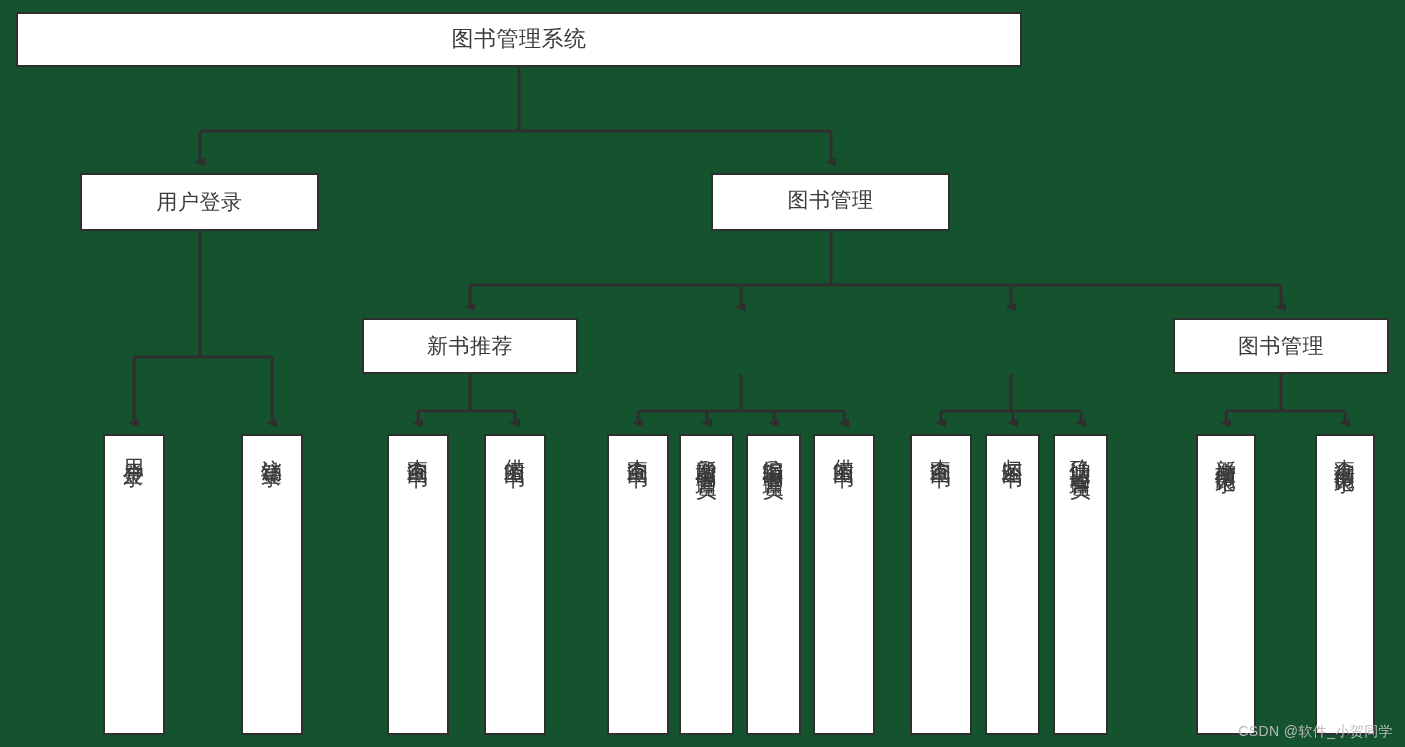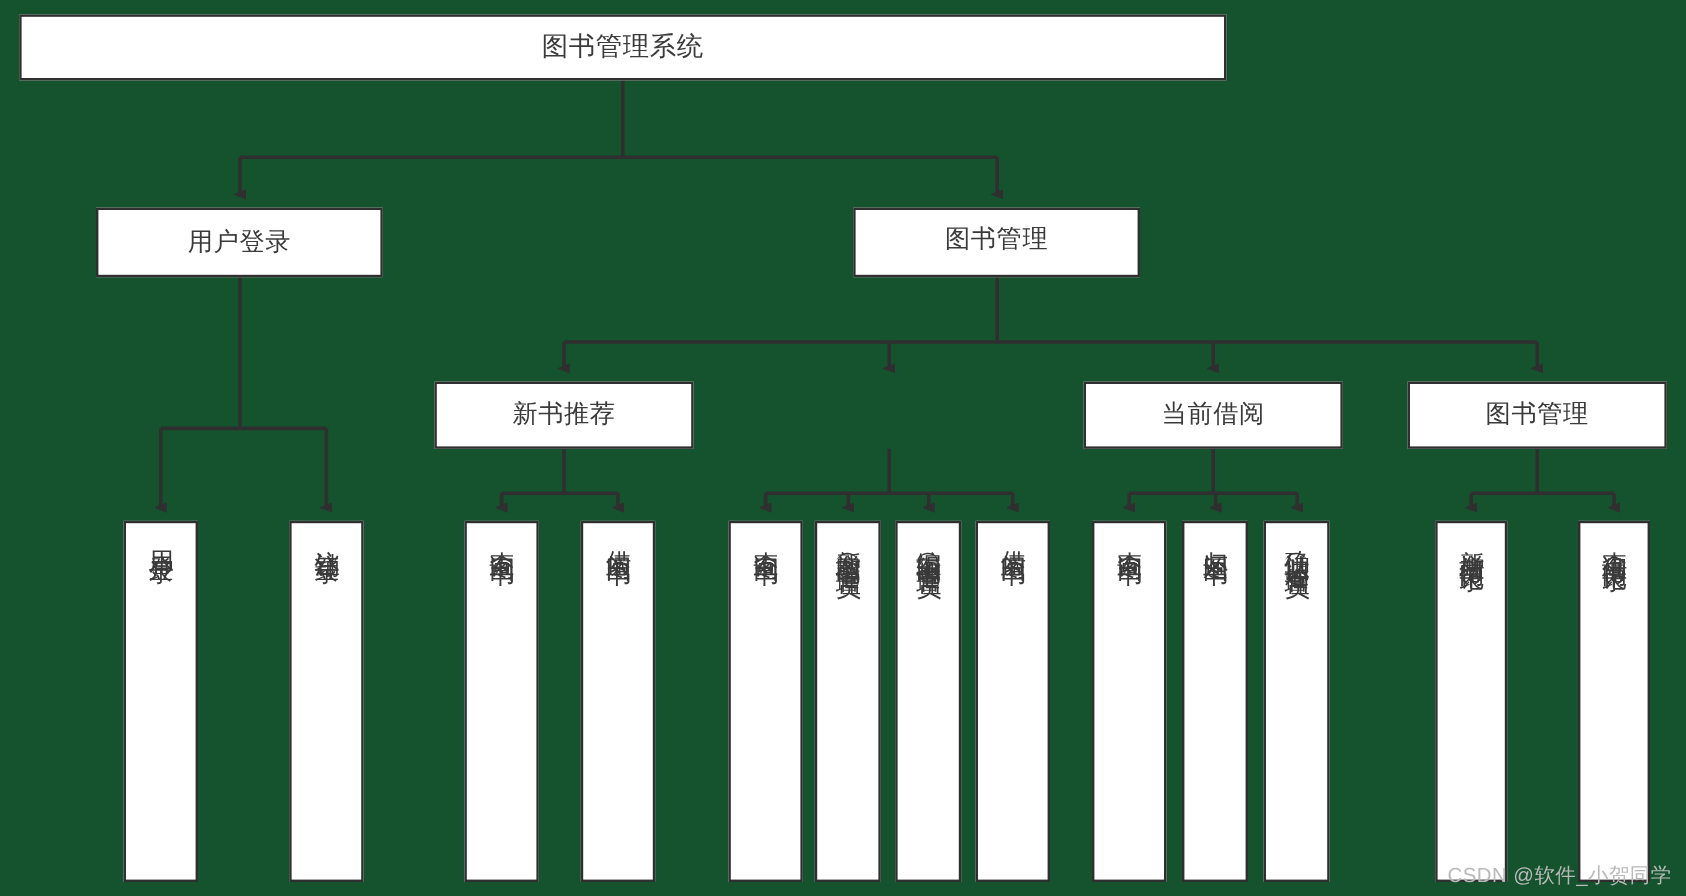--- a/index.html
+++ b/index.html
@@ -62,21 +62,21 @@
     white-space: normal;
     max-height: 290px;
   }
   #node-root .node-label {
     font-size: 22px;
   }
   #watermark {
     position: absolute;
     right: 12px;
     bottom: 6px;
-    font-size: 17px;
+    font-size: 14px;
     color: #b9b9b9;
     letter-spacing: 0.4px;
     white-space: nowrap;
     user-select: none;
   }
 </style>
 </head>
 <body>
 
 <div id="diagram-root">
@@ -131,23 +131,20 @@
   <div class="node horiz" id="node-user-login" style="left: 80px; top: 173px; width: 239px; height: 58px;">
     <span class="node-label">用户登录</span>
   </div>
   <div class="node horiz" id="node-book-manage" style="left: 711px; top: 173px; width: 239px; height: 58px; font-family: Liberation Mono, monospace;">
     <span class="node-label">图书管理</span>
   </div>
 
   <div class="node horiz" id="node-new-book-rec" style="left: 362px; top: 318px; width: 216px; height: 56px;">
     <span class="node-label">新书推荐</span>
   </div>
-  <div class="node horiz" id="node-current-borrow" style="left: 903px; top: 318px; width: 216px; height: 56px;">
-    <span class="node-label">当前借阅</span>
-  </div>
   <div class="node horiz" id="node-borrow-record" style="left: 1173px; top: 318px; width: 216px; height: 56px;">
     <span class="node-label">图书管理</span>
   </div>
 
   <div class="node vert" id="node-leaf-user-login" style="left: 103px; top: 434px; width: 62px; height: 301px;">
     <span class="node-label">用户登录</span>
   </div>
   <div class="node vert" id="node-leaf-user-logout" style="left: 241px; top: 434px; width: 62px; height: 301px;">
     <span class="node-label">注销登录</span>
   </div>

